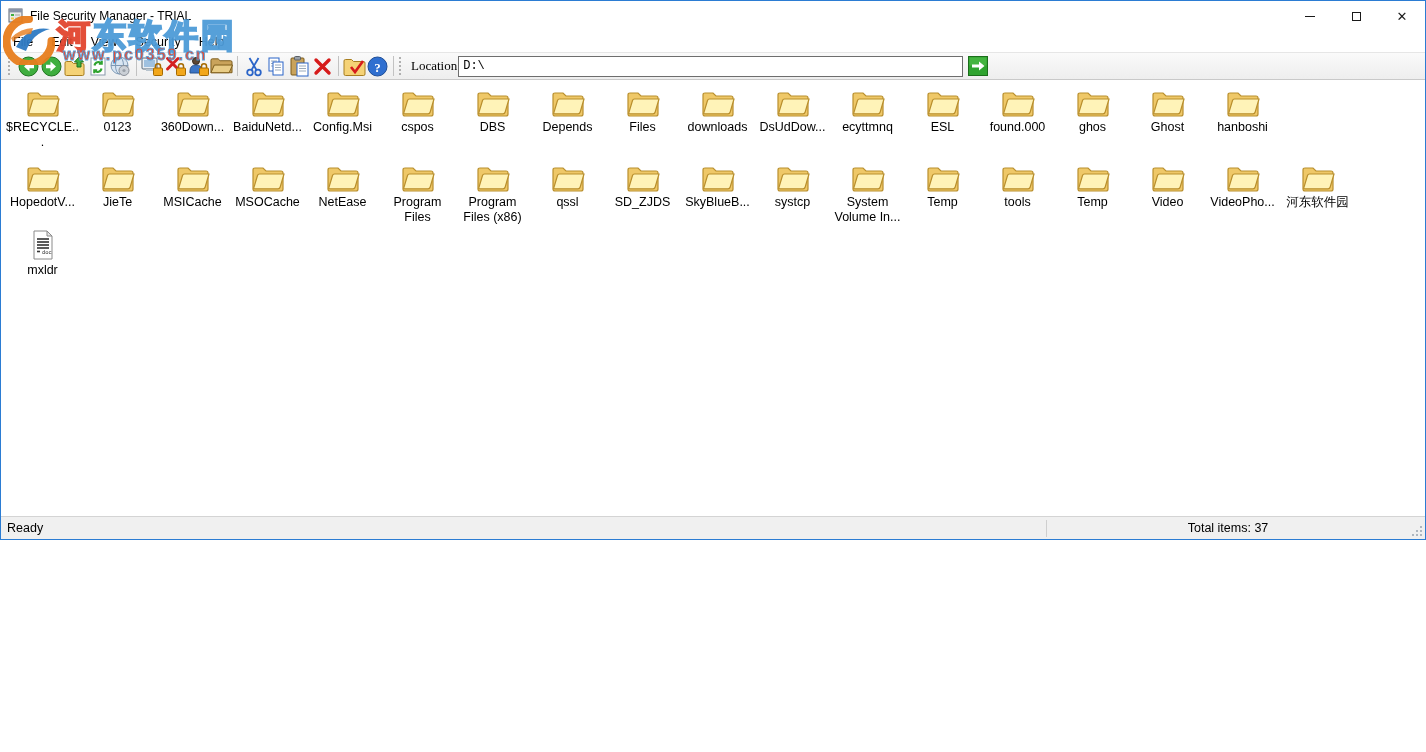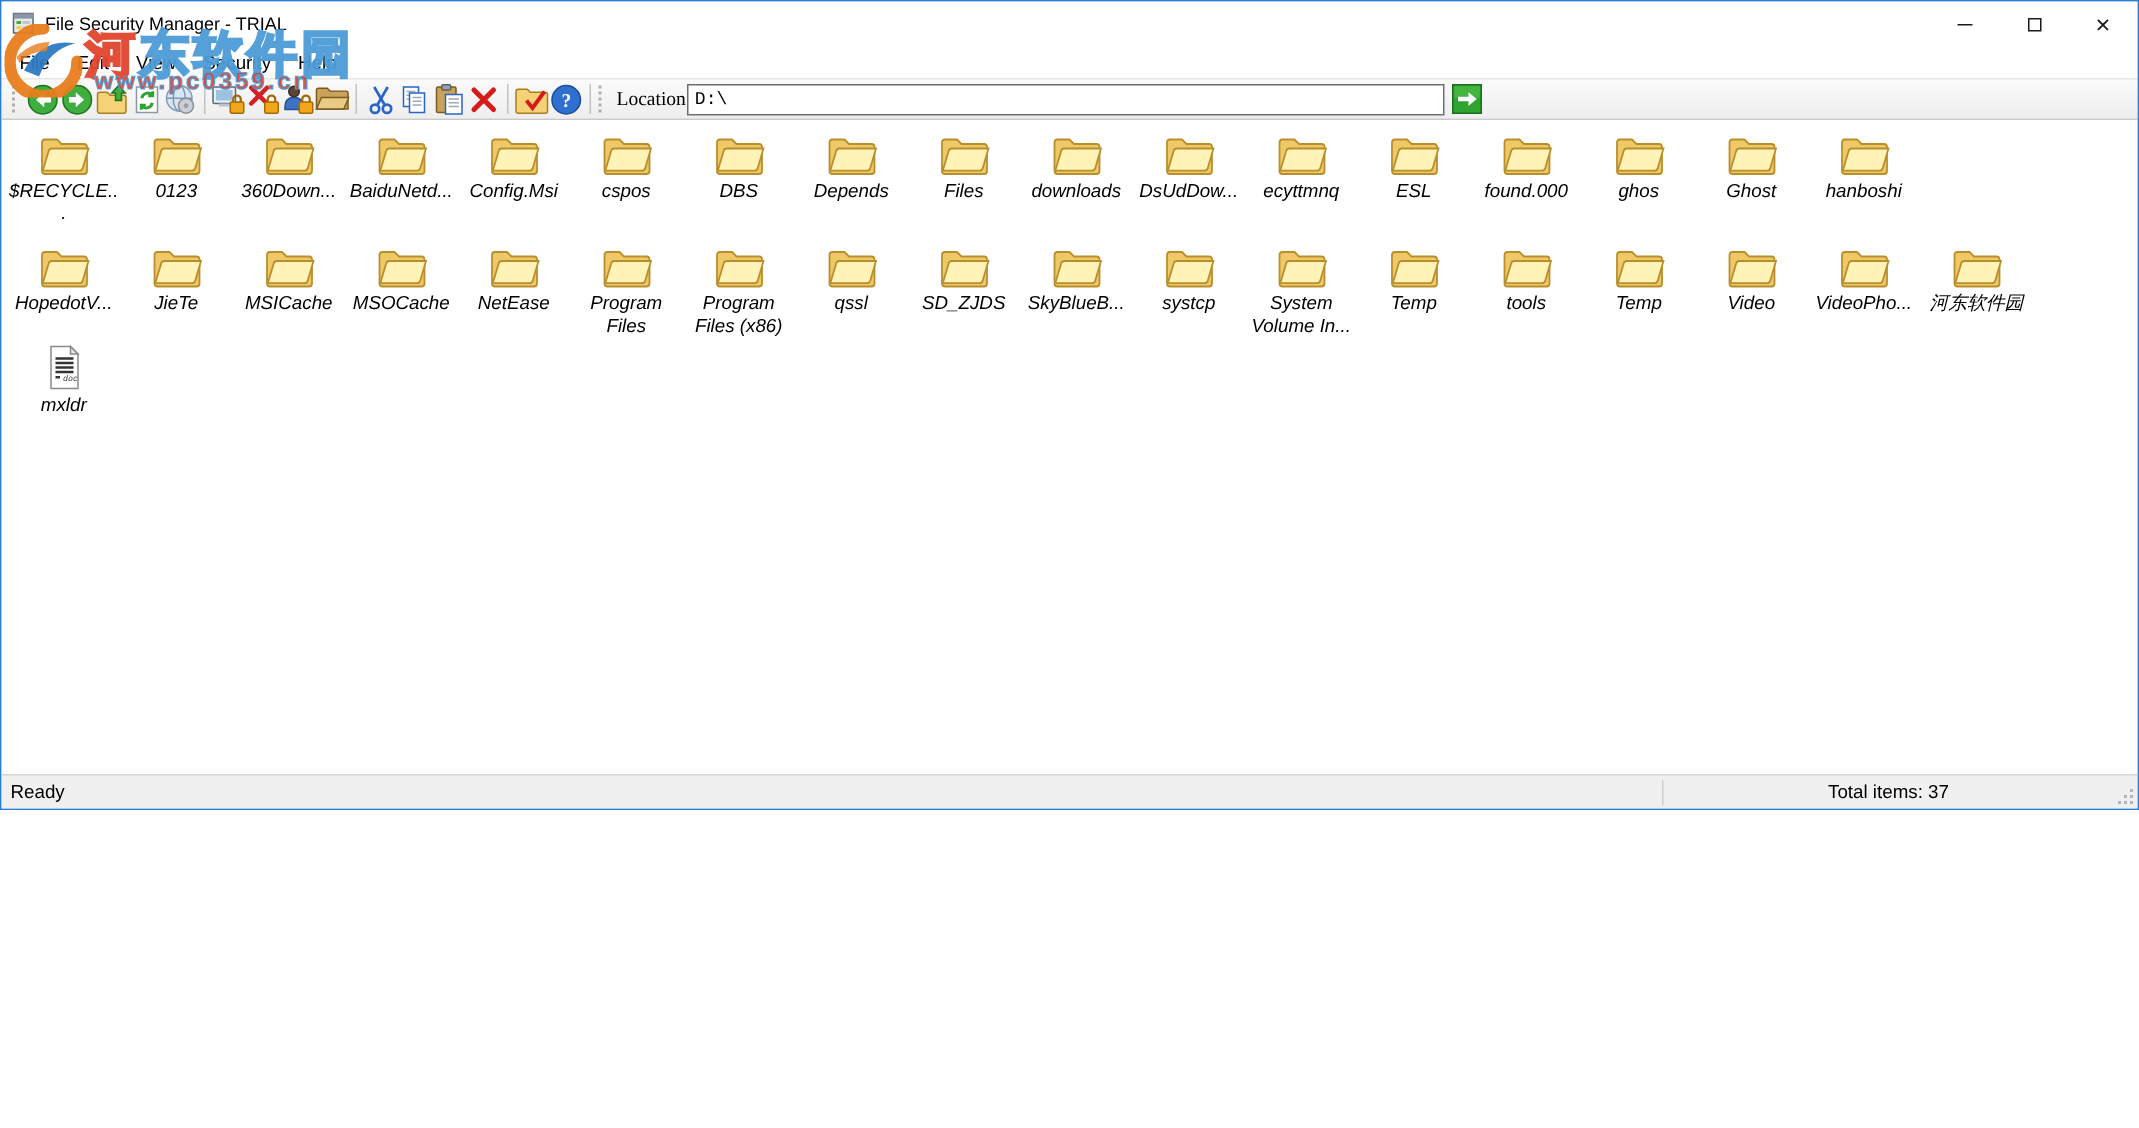--- a/index.html
+++ b/index.html
@@ -38,31 +38,31 @@
   .tbtn { width:23px; height:24px; display:flex; align-items:center; justify-content:center; flex:0 0 23px; }
   .tsep { width:1px; height:20px; background:#c2c2c2; margin:0 4px; flex:0 0 1px; }
   .loc-label { font-family:"Liberation Serif", serif; font-size:13px; color:#000; margin:0 1px 0 3px; white-space:nowrap; }
   .loc-input {
     width:505px; height:21px; border:1px solid #6e6e6e; background:#fff;
     font-family:"Liberation Mono", monospace; font-size:12px; padding:1px 4px; outline:none;
   }
   .go-btn { width:22px; height:22px; margin-left:4px; padding:0; border:0; background:transparent; display:flex; align-items:center; justify-content:center; }
   
   .file-area { flex:1 1 auto; background:#fff; padding:6px 0 0 4px; overflow:hidden; }
-  .file-row { display:flex; align-items:flex-start;font-style:italic; }
+  .file-row { display:flex; align-items:flex-start; }
   .file-row.row-0 { height:75px; }
   .file-row.row-1 { height:68px; }
   .file-row.row-2 { height:66px; }
   .file-item { width:75px; flex:0 0 75px; display:flex; flex-direction:column; align-items:center; cursor:default; }
   .ficon { height:31px; display:flex; align-items:flex-end; justify-content:center; }
   .flabel { font-size:12.5px; color:#000; text-align:center; line-height:1.2; margin-top:3px; max-width:75px; word-wrap:break-word; }
   
   .statusbar {
     height:23px; flex:0 0 23px; background:#f0f0f0; border-top:1px solid #d4d4d4;
-    display:flex; align-items:center; font-size:12.5px; color:#000;
+    display:flex; align-items:center; font-size:12.5px; color:#000;gap:31px;
   }
   .status-left { flex:1 1 auto; padding-left:6px; }
   .status-sep { width:1px; height:17px; background:#cfcfcf; flex:0 0 1px; }
   .status-right { width:300px; flex:0 0 300px; text-align:center; }
   .status-grip { width:16px; flex:0 0 16px; height:100%; display:flex; align-items:flex-end; justify-content:flex-end; padding:0 1px 1px 0; }
   
   .watermark { position:absolute; left:0; top:0; width:100%; height:100%; pointer-events:none; z-index:40; }
   .wm-logo { position:absolute; left:2px; top:15px; opacity:0.95; }
   .wm-title {
     position:absolute; left:56px; top:13px;

